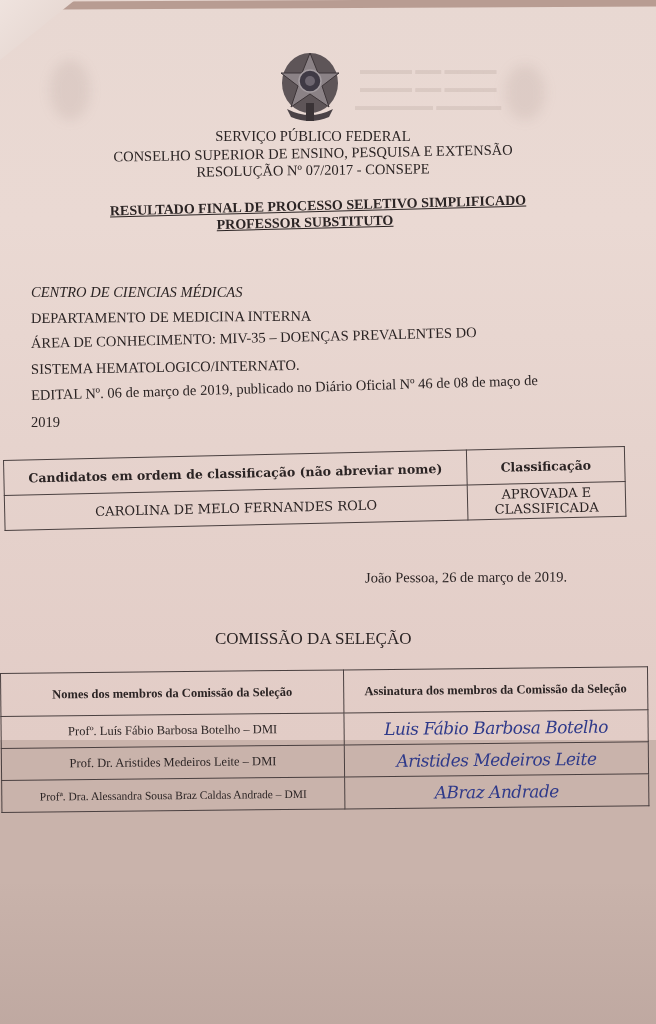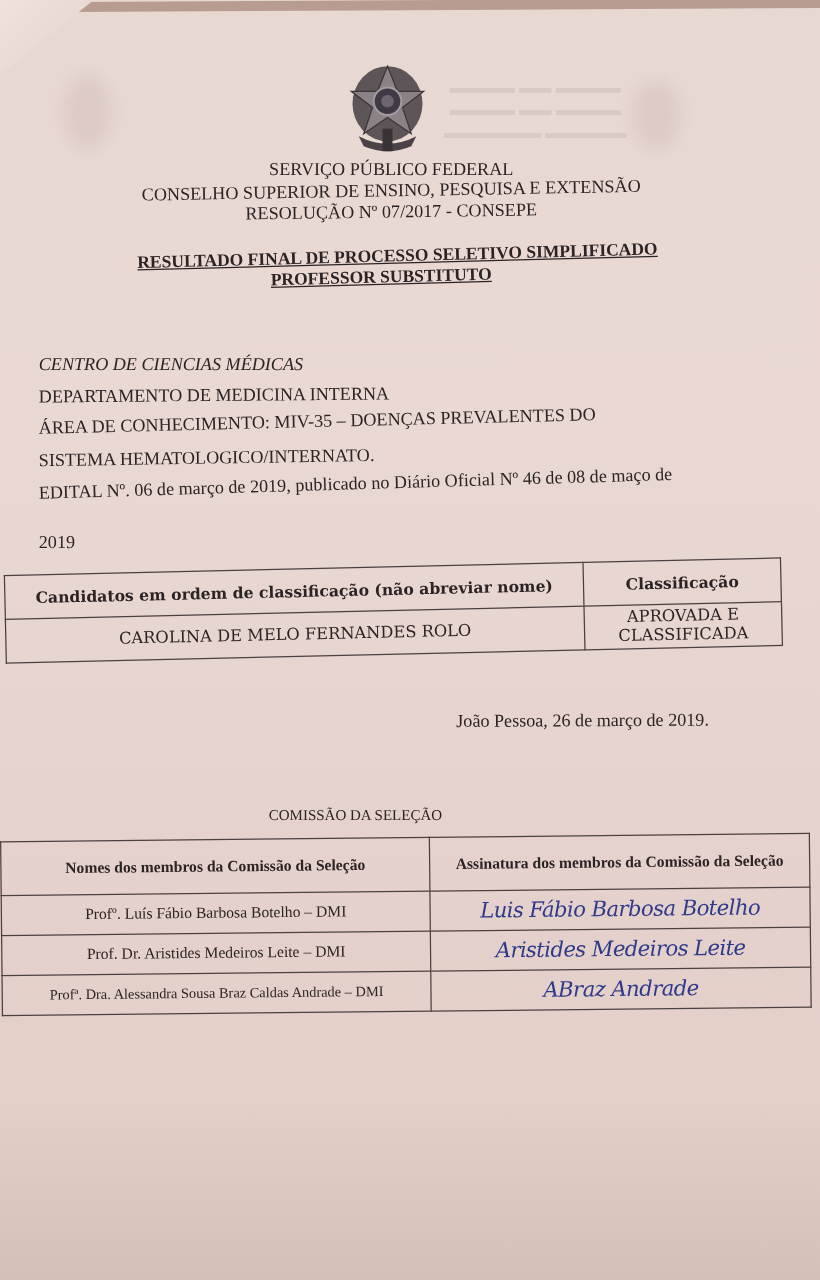--- a/index.html
+++ b/index.html
@@ -3,21 +3,21 @@
 <meta charset="utf-8">
 <style>
   html, body { margin:0; padding:0; }
   body {
     width:656px; height:1024px; overflow:hidden; position:relative;
     background:#c9b3ab;
     font-family:"Liberation Serif", "DejaVu Serif", serif;
     color:#2b2424;
   }
   .paper {
-    position:absolute; left:0; top:0; width:656px; height:1024px;
+    position:absolute; left:0; top:0; width:656px; height:740px;
     background: linear-gradient(180deg,#e8d8d2 0%,#ead9d3 30%,#e6d3cd 60%,#e2ccc6 100%);
   }
   .fold {
     position:absolute; left:0; top:0; width:75px; height:60px;
     background: linear-gradient(135deg,#efe3de 0%,#e2d2cc 100%);
     clip-path: polygon(0 0,100% 0,0 100%);
   }
   .topedge {
     position:absolute; left:60px; top:0; width:596px; height:8px;
     background:#b89c92; transform: skewY(-0.3deg);
@@ -34,31 +34,31 @@
   .title { position:absolute; left:0; width:600px; text-align:center; font-weight:bold; font-size:14px; text-decoration:underline; line-height:17px; }
   .title1 { top:197px; left:0; transform: rotate(-1.5deg); }
   .title2 { top:214px; left:0; transform: rotate(-1.5deg); }
 
   .meta { position:absolute; left:31px; font-size:14.5px; white-space:nowrap; transform-origin:left center; }
   .m1 { top:284px;font-style:italic; }
   .m2 { top:310px; transform: rotate(-0.5deg); }
   .m3 { top:335px; transform: rotate(-1.4deg); }
   .m4 { top:361px; transform: rotate(-0.9deg); }
   .m5 { top:387px; transform: rotate(-1.7deg); }
-  .m6 { top:414px;margin-top:12px; }
+  .m6 { top:414px; }
 
   table { border-collapse:collapse; position:absolute; }
   td, th { border:1px solid #4a4040; }
   .t1 { left:3px; top:460px; width:622px; transform: rotate(-1.3deg); transform-origin:left top; font-family:"DejaVu Serif", serif; }
   .t1 th { font-size:12.5px; height:32px; font-weight:bold; }
   .t1 td { font-size:13px; height:32px; text-align:center; line-height:15px; }
   .t1 .c1 { width:460px; }
 
   .place { position:absolute; left:365px; top:569px; font-size:14.5px; white-space:nowrap; transform: rotate(-0.3deg); }
-  .comm-title { position:absolute; left:215px; top:645px; font-size:12px; white-space:nowrap; }
+  .comm-title { position:absolute; left:215px; top:629px; font-size:17px; white-space:nowrap; }
 
   .t2 { left:0px; top:673px; width:648px; transform: rotate(-0.6deg); transform-origin:left top; }
   .t2 th { font-size:12.5px; font-weight:bold; height:40px; line-height:15px; }
   .t2 td { font-size:12.5px; height:29px; text-align:center; }
   .t2 .c1 { width:340px; }
   .sig { font-family:"DejaVu Serif", serif; font-style:italic; color:#2f3a8a; font-size:17px; white-space:nowrap; letter-spacing:-0.5px; }
   .bottom-shadow { position:absolute; left:0; top:880px; width:656px; height:144px; background:linear-gradient(180deg,rgba(0,0,0,0) 0%, rgba(120,95,90,0.12) 100%); }
 </style>
 </head>
 <body>

